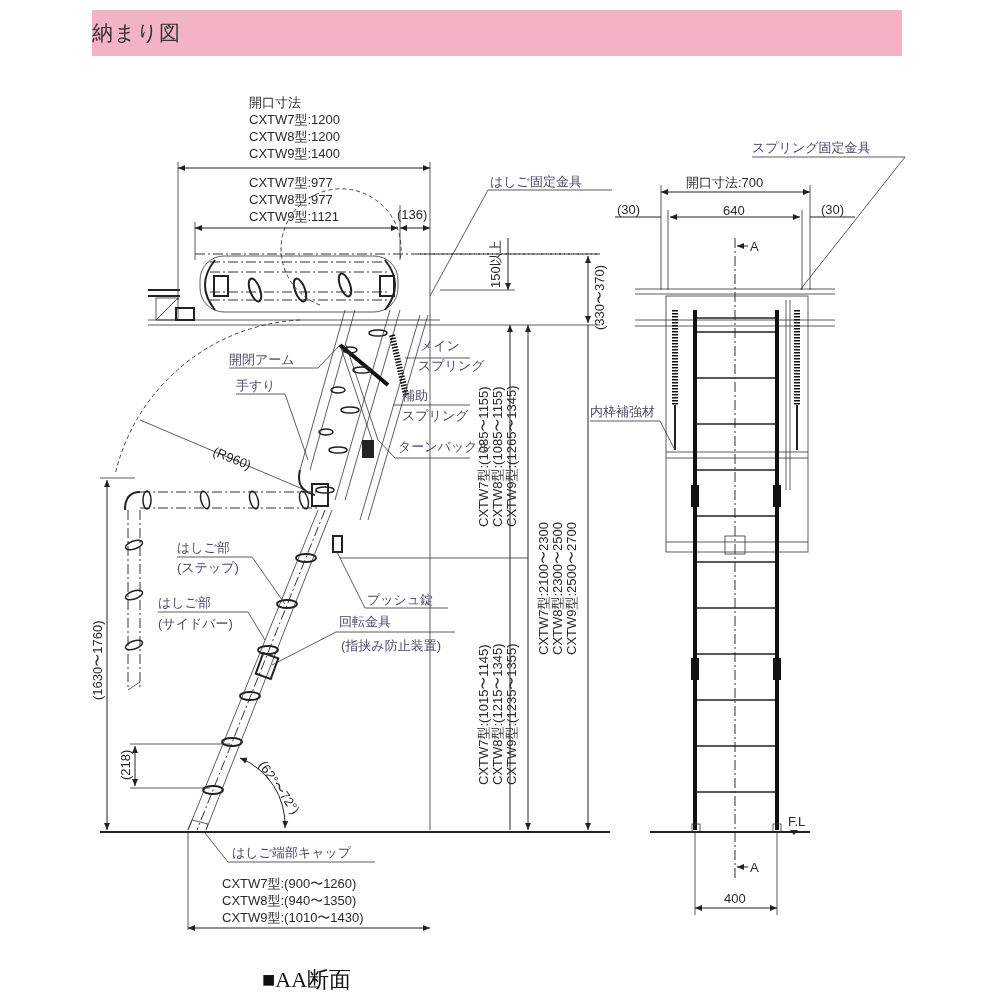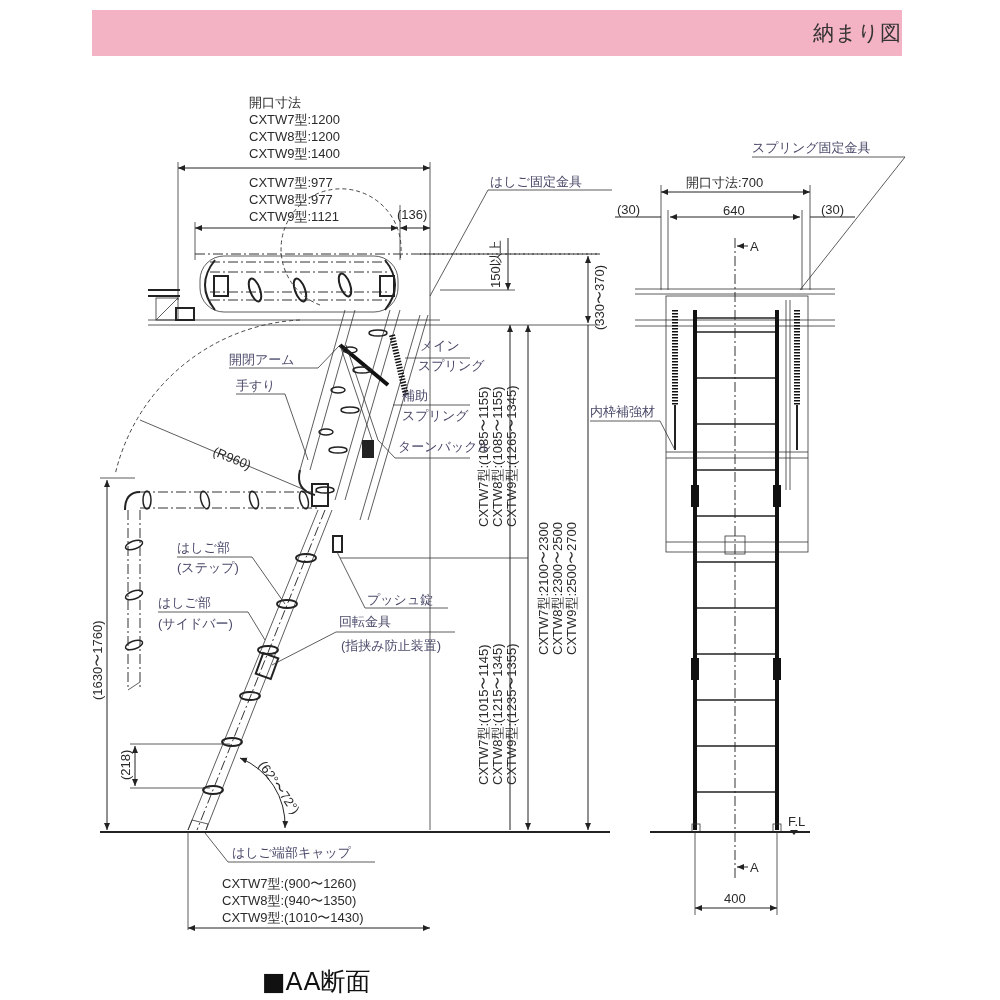--- a/index.html
+++ b/index.html
@@ -1,30 +1,30 @@
 <!DOCTYPE html>
 <html><head>
 <meta charset="utf-8">
 <style>
   html, body { margin: 0; padding: 0; background: #ffffff; }
   body { width: 1000px; height: 1000px; position: relative; overflow: hidden;
          font-family: "DejaVu Sans", "Liberation Sans", sans-serif; color: #222; }
   .header { position: absolute; left: 92px; top: 10px; width: 810px; height: 46px;
-            background: #f4b3c4; display: flex; align-items: center; justify-content: flex-end; }
+            background: #f4b3c4; display: flex; align-items: center; justify-content: flex-start; }
   .header span { font-size: 21px; color: #333; letter-spacing: 1px; }
   svg { position: absolute; left: 0; top: 0; }
   .t { font-family: "Liberation Sans", "DejaVu Sans", sans-serif; font-size: 13px; fill: #2a2a2a; }
   .tl { font-family: "Liberation Sans", "DejaVu Sans", sans-serif; font-size: 13px; fill: #4a4a6a; }
   .dim { stroke: #222; stroke-width: 1; fill: none; }
   .thin { stroke: #333; stroke-width: 0.8; fill: none; }
   .thick { stroke: #111; stroke-width: 4; fill: none; }
   .med { stroke: #222; stroke-width: 2; fill: none; }
   .dash { stroke: #333; stroke-width: 1; fill: none; stroke-dasharray: 10 3 2 3; }
   .dots { stroke: #444; stroke-width: 1; fill: none; stroke-dasharray: 4 3; }
-  .footer { position: absolute; left: 262px; top: 965px; font-size: 25px; color: #111; }
+  .footer { position: absolute; left: 262px; top: 965px; font-size: 22px; color: #111; font-family: Liberation Serif, serif; }
 </style>
 </head>
 <body>
 
 <div class="header">
   <span>納まり図</span>
 </div>
 
 <svg width="1000" height="1000" viewBox="0 0 1000 1000">
   <defs>

